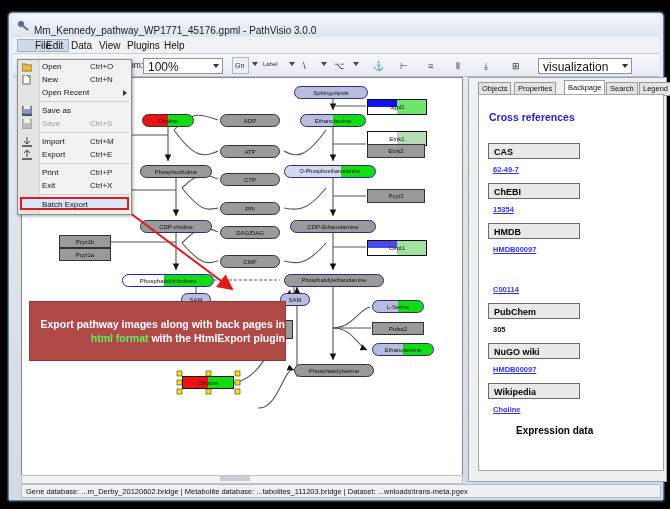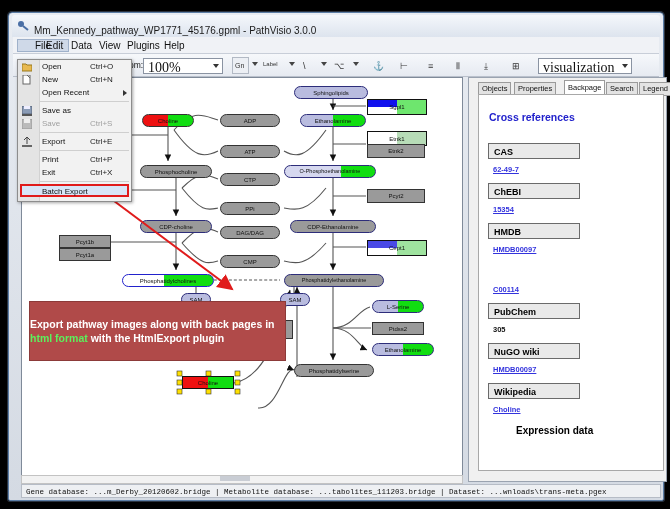--- a/index.html
+++ b/index.html
@@ -20,21 +20,21 @@
   .menubar{position:absolute;left:4px;top:24px;width:646px;height:16px;background:#f0f2f6;
            border-bottom:1px solid #c8ced8;}
   .menubar .mi{position:absolute;top:2px;font-size:10px;color:#111;padding:1px 4px;}
   .mi.sel{background:#cfd9e8;border:1px solid #9fb1ca;padding:0 17px;}
 
   
   .toolbar{position:absolute;left:4px;top:41px;width:646px;height:22px;
            background:linear-gradient(#f6f8fb,#e6eaf1);border-bottom:1px solid #b9c0cb;}
   .tb-lbl{position:absolute;font-size:8.5px;color:#111;}
   .combo{position:absolute;background:#fff;border:1px solid #8a93a2;height:14px;}
-  .combo .cval{position:absolute;left:4px;top:1px;font-size:14px;color:#111;font-family:Liberation Serif, serif;}
+  .combo .cval{position:absolute;left:4px;top:1px;font-size:12px;color:#111;}
   .combo .carr{position:absolute;right:3px;top:5px;width:0;height:0;
                border-left:3px solid transparent;border-right:3px solid transparent;border-top:4px solid #333;}
   .tbtn{position:absolute;top:3px;width:15px;height:15px;background:#eceff4;border:1px solid #b2b9c4;}
   .tarr{position:absolute;top:8px;width:0;height:0;border-left:3px solid transparent;
         border-right:3px solid transparent;border-top:4px solid #444;}
   .ticon{position:absolute;top:4px;font-size:9px;color:#333;}
 
   
   .canvas{position:absolute;left:12px;top:64px;width:440px;height:403px;background:#fff;
           border:1px solid #7f8a99;overflow:hidden;}
@@ -56,21 +56,21 @@
   .fsep{height:1px;background:#cfcfcf;margin:2px 2px;}
   .fitem .sub{position:absolute;right:4px;top:4px;width:0;height:0;
               border-top:3px solid transparent;border-bottom:3px solid transparent;border-left:4px solid #333;}
   .fitem .gi{position:absolute;left:4px;top:2px;width:10px;height:10px;}
   .fhl{position:absolute;left:2px;right:2px;height:13px;background:#d8e6f7;
        border:2px solid #e01b1b;box-sizing:border-box;}
 
   
   .callout{position:absolute;left:20px;top:288px;width:255px;height:58px;background:#b04a49;
            border:1px solid #8c3a39;color:#fff;font-weight:bold;font-size:10.5px;
-           display:flex;align-items:center;justify-content:center;text-align:left;line-height:1.35;z-index:30;}
+           display:flex;align-items:center;justify-content:center;text-align:right;line-height:1.35;z-index:30;}
   .callout .hl{color:#5cf05c;}
   .redarrow{position:absolute;z-index:29;}
 
   
   .side{position:absolute;left:459px;top:64px;width:197px;height:403px;background:#f0f0f0;
         border:1px solid #9aa3b0;}
   .tabs{position:absolute;left:9px;top:2px;right:0;height:14px;}
   .tab{position:absolute;top:2px;height:12px;font-size:7.5px;color:#111;background:#e3e3e3;
        border:1px solid #9a9a9a;padding:0 3px;line-height:12px;}
   .tab.act{top:0;height:14px;line-height:14px;background:#fff;border-bottom:1px solid #fff;font-size:7.5px;}
@@ -78,21 +78,21 @@
   .xr-title{position:absolute;left:10px;top:16px;font-size:10.5px;font-weight:bold;color:#2222cc;}
   .xr-box{position:absolute;left:9px;width:92px;height:16px;background:#e9e9e9;border:1px solid #6a6a6a;
           font-size:9px;font-weight:bold;color:#000;line-height:16px;padding-left:5px;box-sizing:border-box;}
   .xr-val{position:absolute;left:14px;font-size:7.5px;color:#3333dd;text-decoration:underline;font-weight:bold;}
   .xr-val.plain{color:#111;text-decoration:none;}
   .expr{position:absolute;left:9px;font-size:10px;font-weight:bold;color:#000;padding-left:28px;}
 
   
   .statusbar{position:absolute;left:12px;top:471px;width:640px;height:14px;background:#eef0f3;
              border:1px solid #b6bcc6;font-size:7.5px;color:#111;line-height:14px;padding-left:4px;
-             box-sizing:border-box;white-space:nowrap;overflow:hidden;font-family:Liberation Mono, monospace;}
+             box-sizing:border-box;white-space:nowrap;overflow:hidden;}
   .hscroll{position:absolute;left:12px;top:462px;width:440px;height:7px;background:#f2f2f2;border:1px solid #c3c3c3;}
   .hscroll .thumb{position:absolute;left:45%;top:0;width:30px;height:5px;background:#c9cdd4;}
 </style>
 </head>
 <body>
 
 <div class="screen">
   <div class="win">
 
     <div class="titlebar">
@@ -339,20 +339,28 @@
         <svg class="gi" viewBox="0 0 10 10">
             <rect x="0" y="0" width="10" height="10" fill="#bbb" stroke="#999"></rect>
             <rect x="2" y="0" width="6" height="4" fill="#eee"></rect>
           </svg>
         <span class="lab">Save</span>
         <span class="acc">Ctrl+S</span>
       </div>
 
       <div class="fsep"></div>
 
+      <div class="fitem">
+        <svg class="gi" viewBox="0 0 10 10">
+            <path d="M5 0 v6 M2 4 l3 3 l3 -3" stroke="#444" fill="none"></path>
+            <rect x="0" y="8" width="10" height="2" fill="#666"></rect>
+          </svg>
+        <span class="lab">Import</span>
+        <span class="acc">Ctrl+M</span>
+      </div>
 
       <div class="fitem">
         <svg class="gi" viewBox="0 0 10 10">
             <path d="M5 7 v-6 M2 3 l3 -3 l3 3" stroke="#444" fill="none"></path>
             <rect x="0" y="8" width="10" height="2" fill="#666"></rect>
           </svg>
         <span class="lab">Export</span>
         <span class="acc">Ctrl+E</span>
       </div>
 

